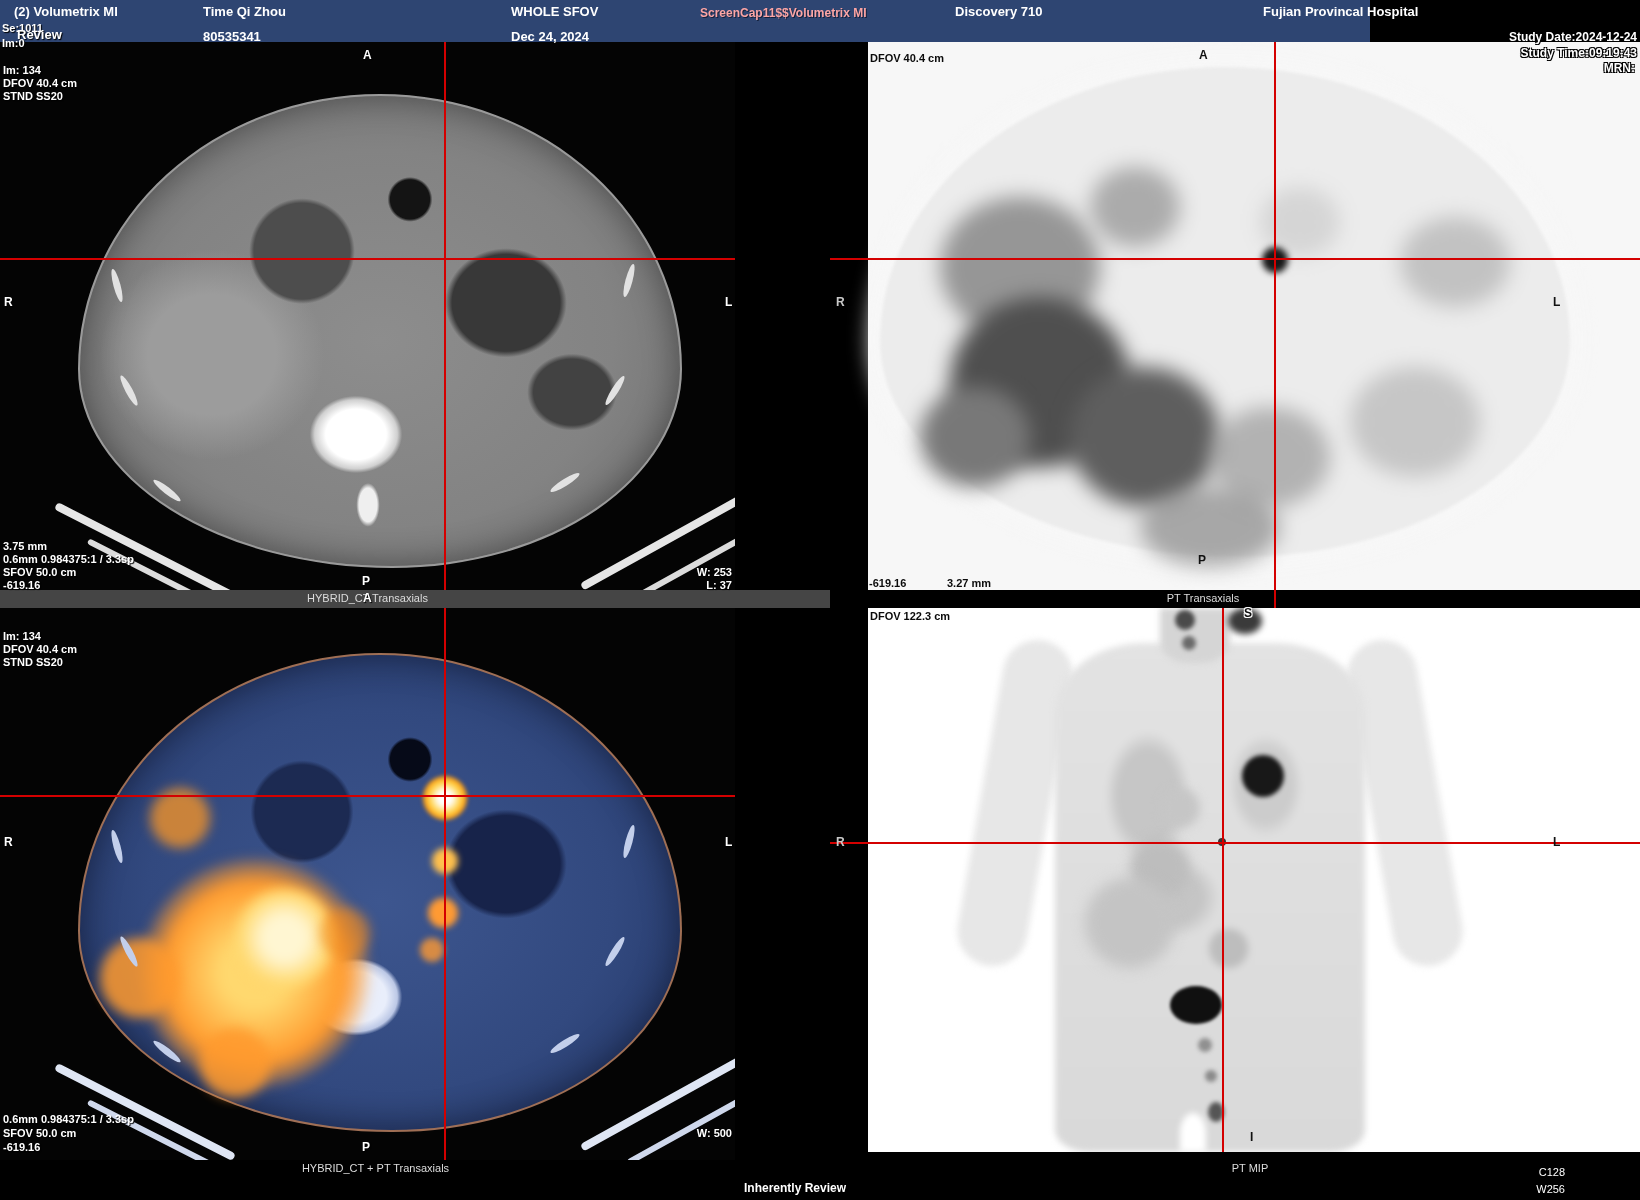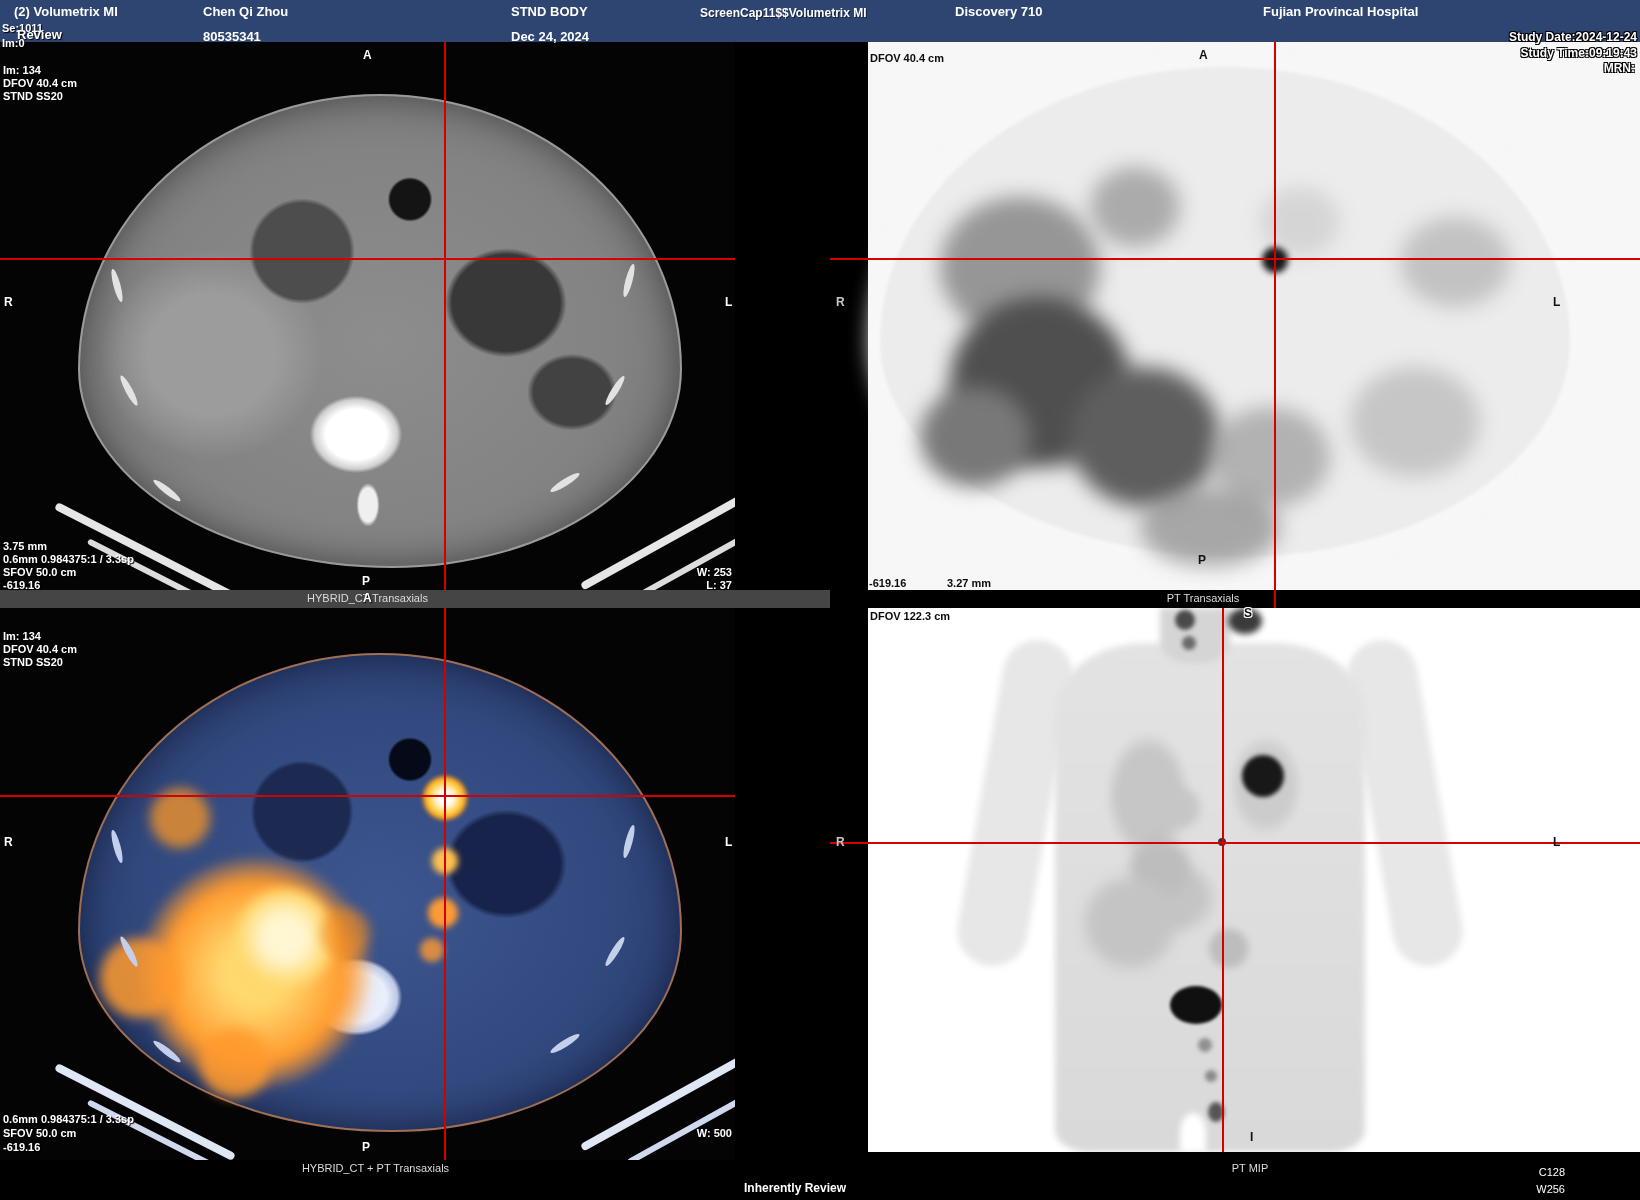--- a/index.html
+++ b/index.html
@@ -1,22 +1,22 @@
 <!DOCTYPE html>
 <html><head>
 <meta charset="utf-8">
 <title>PET/CT Review</title>
 <style>
   html,body{margin:0;padding:0;background:#000;}
   #app{position:relative;width:1640px;height:1200px;background:#000;overflow:hidden;
        font-family:"Liberation Sans",sans-serif;}
   
-  #hdr{position:absolute;left:0;top:0;width:1640px;height:42px;background:#2e4572;z-index:20;}
+  #hdr{position:absolute;left:0;top:0;width:1370px;height:42px;background:#2e4572;z-index:20;}
   .h1{position:absolute;font:bold 13px "Liberation Sans",sans-serif;color:#fff;white-space:pre;}
-  .h2{position:absolute;font:bold 12px "Liberation Sans",sans-serif;color:#ffffff;
+  .h2{position:absolute;font:bold 12px "Liberation Sans",sans-serif;color:#fca5a5;
       text-shadow:1px 1px 0 #14203a;white-space:pre;}
   
   .q{position:absolute;overflow:hidden;background:#040404;}
   #qct{left:0;top:42px;width:735px;height:548px;}
   #qpt{left:830px;top:42px;width:810px;height:548px;background:#f7f7f7;}
   #qfu{left:0;top:608px;width:735px;height:552px;}
   #qmip{left:830px;top:608px;width:810px;height:544px;background:#ffffff;}
   .gutter{position:absolute;background:#000;}
   
   .bar{position:absolute;height:18px;z-index:10;}
@@ -77,23 +77,23 @@
       radial-gradient(circle 32px at 56% 60%, #bdbdbd 50%, rgba(189,189,189,0) 72%),
       linear-gradient(#e3e3e3,#d9d9d9);}
 </style>
 </head>
 <body>
 
 <div id="app">
 
   <div id="hdr">
     <div class="h1" style="left:14px;top:4px;">(2) Volumetrix MI</div>
-    <div class="h1" style="left:203px;top:4px;">Chen Qi Zhou</div>
+    <div class="h1" style="left:203px;top:4px;">Time Qi Zhou</div>
     <div class="h1" style="left:203px;top:29px;">80535341</div>
-    <div class="h1" style="left:511px;top:4px;">STND BODY</div>
+    <div class="h1" style="left:511px;top:4px;">WHOLE SFOV</div>
     <div class="h1" style="left:511px;top:29px;">Dec 24, 2024</div>
     <div class="h2" style="left:700px;top:6px;">ScreenCap11$$Volumetrix MI</div>
     <div class="h1" style="left:955px;top:4px;">Discovery 710</div>
     <div class="h1" style="left:1263px;top:4px;">Fujian Provincal Hospital</div>
   </div>
   <div class="ovl" style="left:2px;top:22px;z-index:50;">Se:1011</div>
   <div class="ovl" style="left:17px;top:27px;z-index:50;font-size:13px;">Review</div>
   <div class="ovl" style="left:2px;top:37px;z-index:50;">Im:0</div>
   <div class="ovl r" style="right:3px;top:30px;z-index:50;font-size:12px;text-shadow:-1px -1px 0 #000,1px -1px 0 #000,-1px 1px 0 #000,1px 1px 0 #000;">Study Date:2024-12-24</div>
   <div class="ovl r" style="right:3px;top:46px;z-index:50;font-size:12px;text-shadow:-1px -1px 0 #000,1px -1px 0 #000,-1px 1px 0 #000,1px 1px 0 #000;">Study Time:09:19:43</div>

